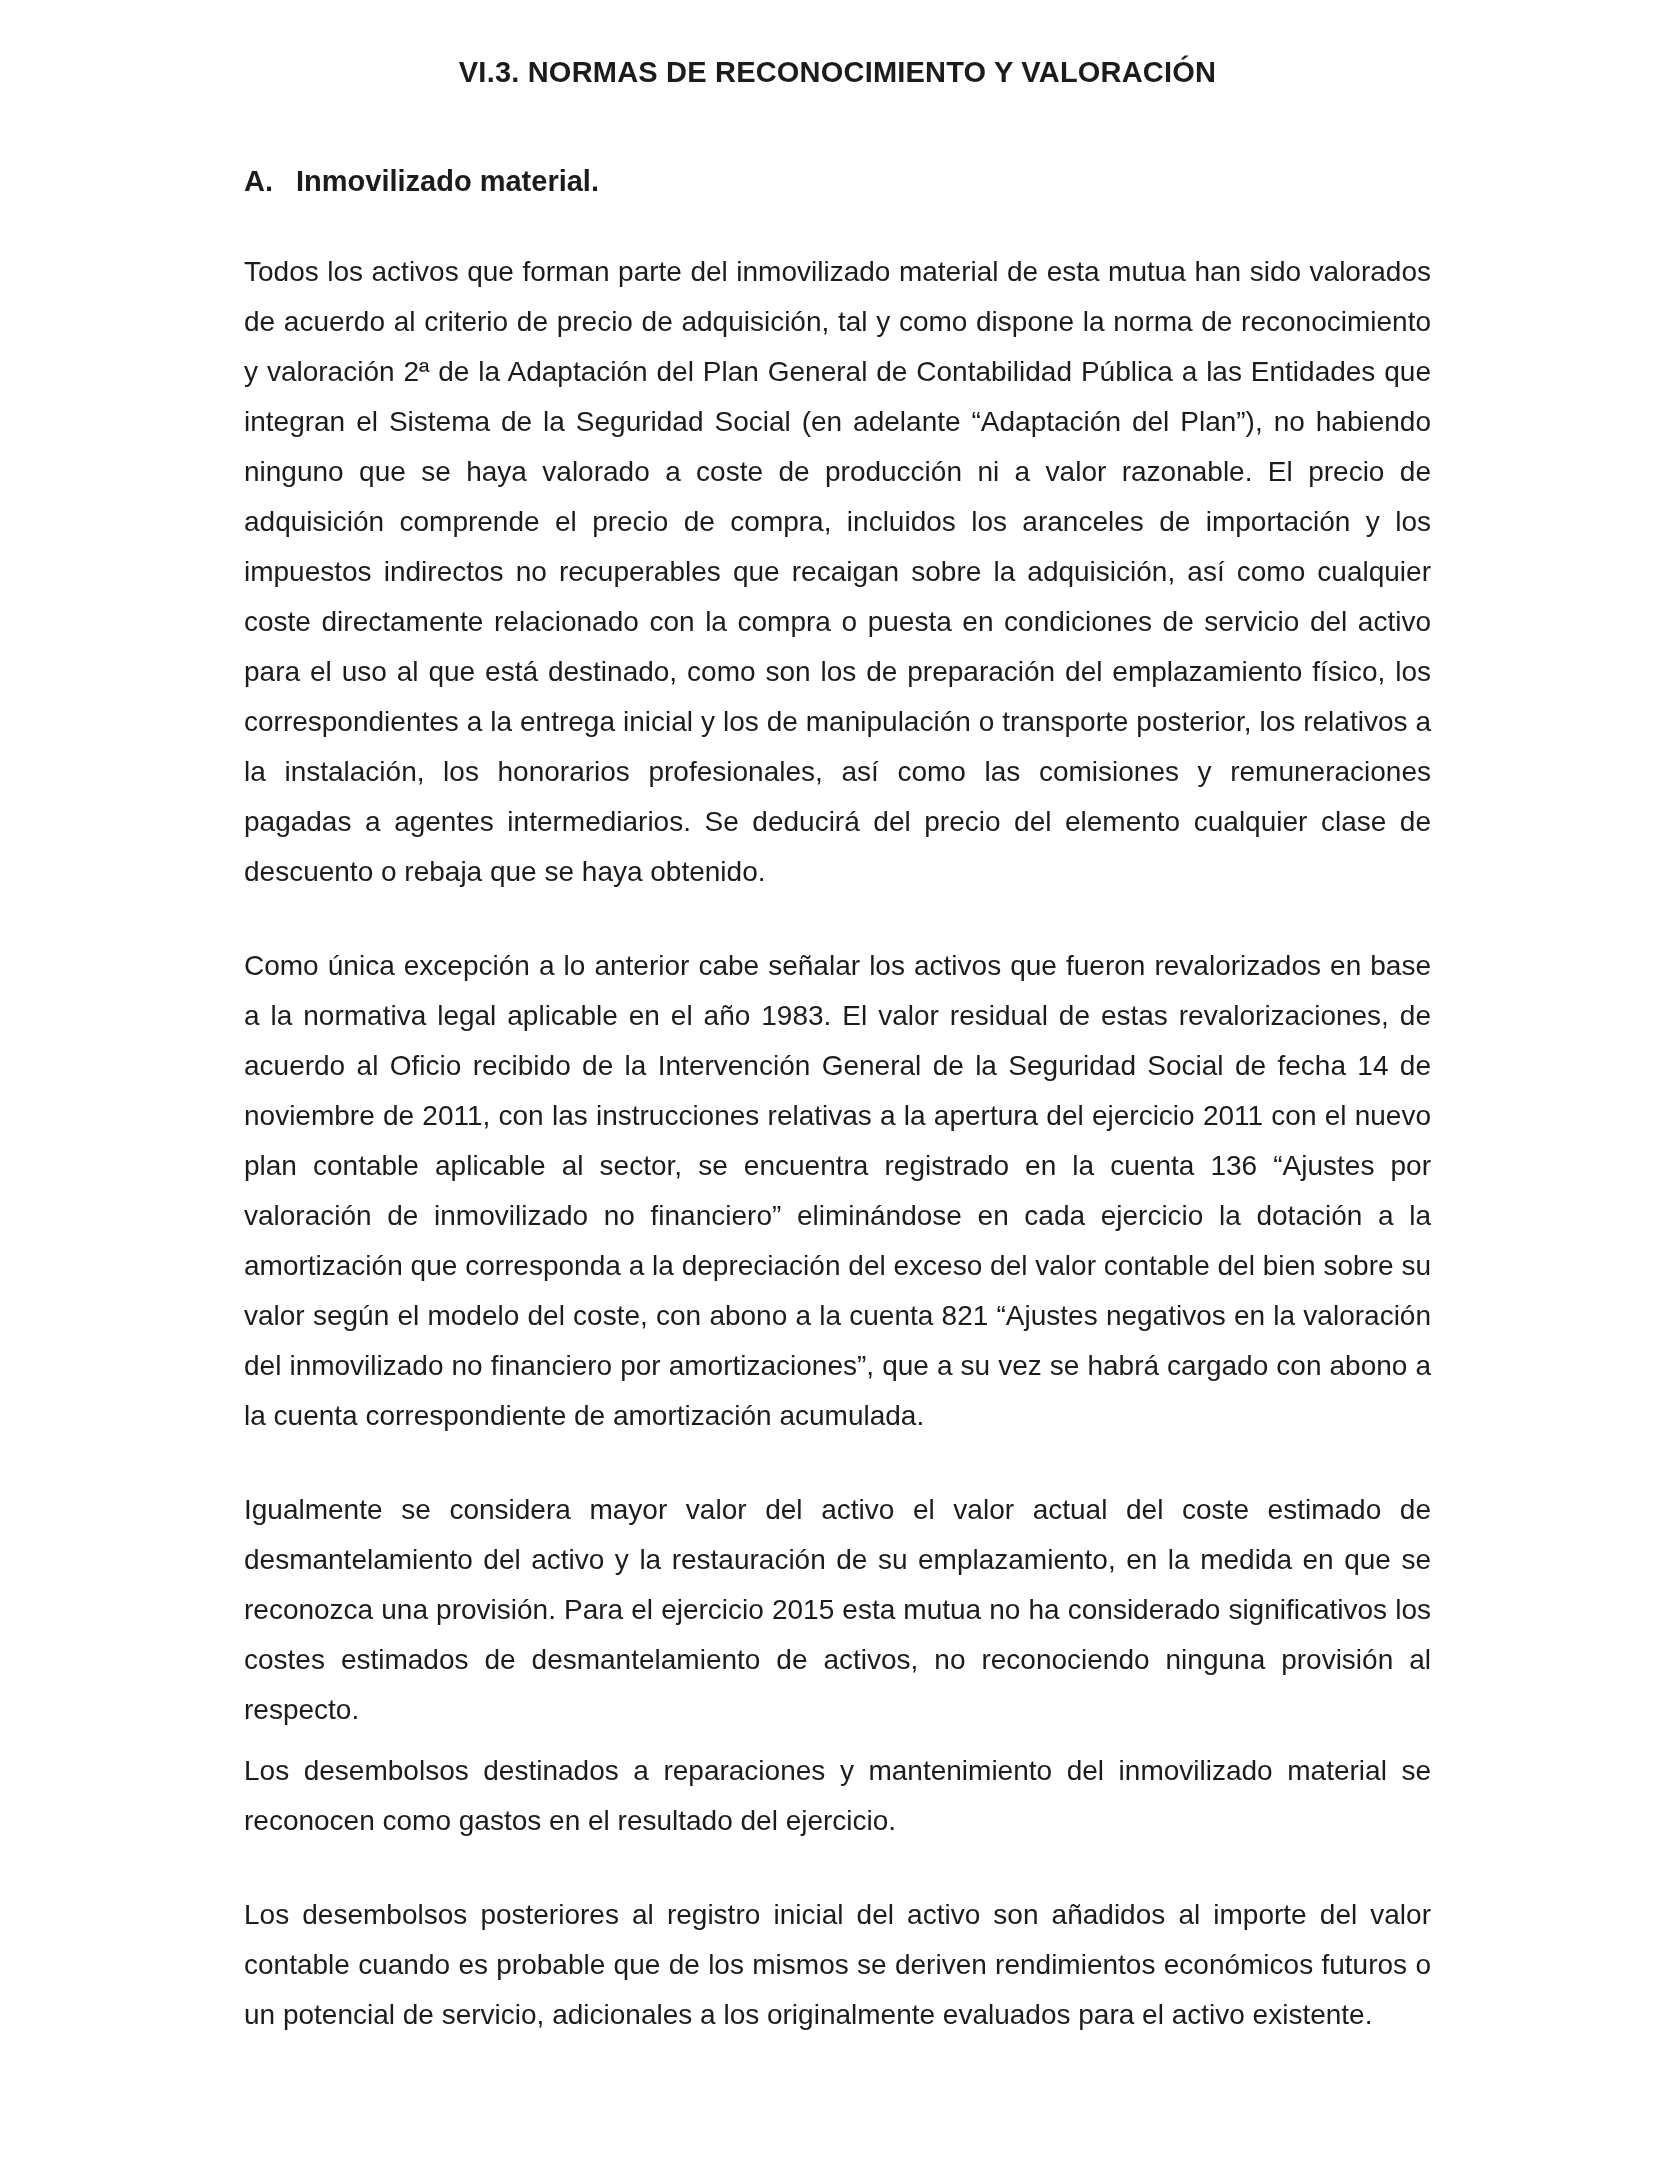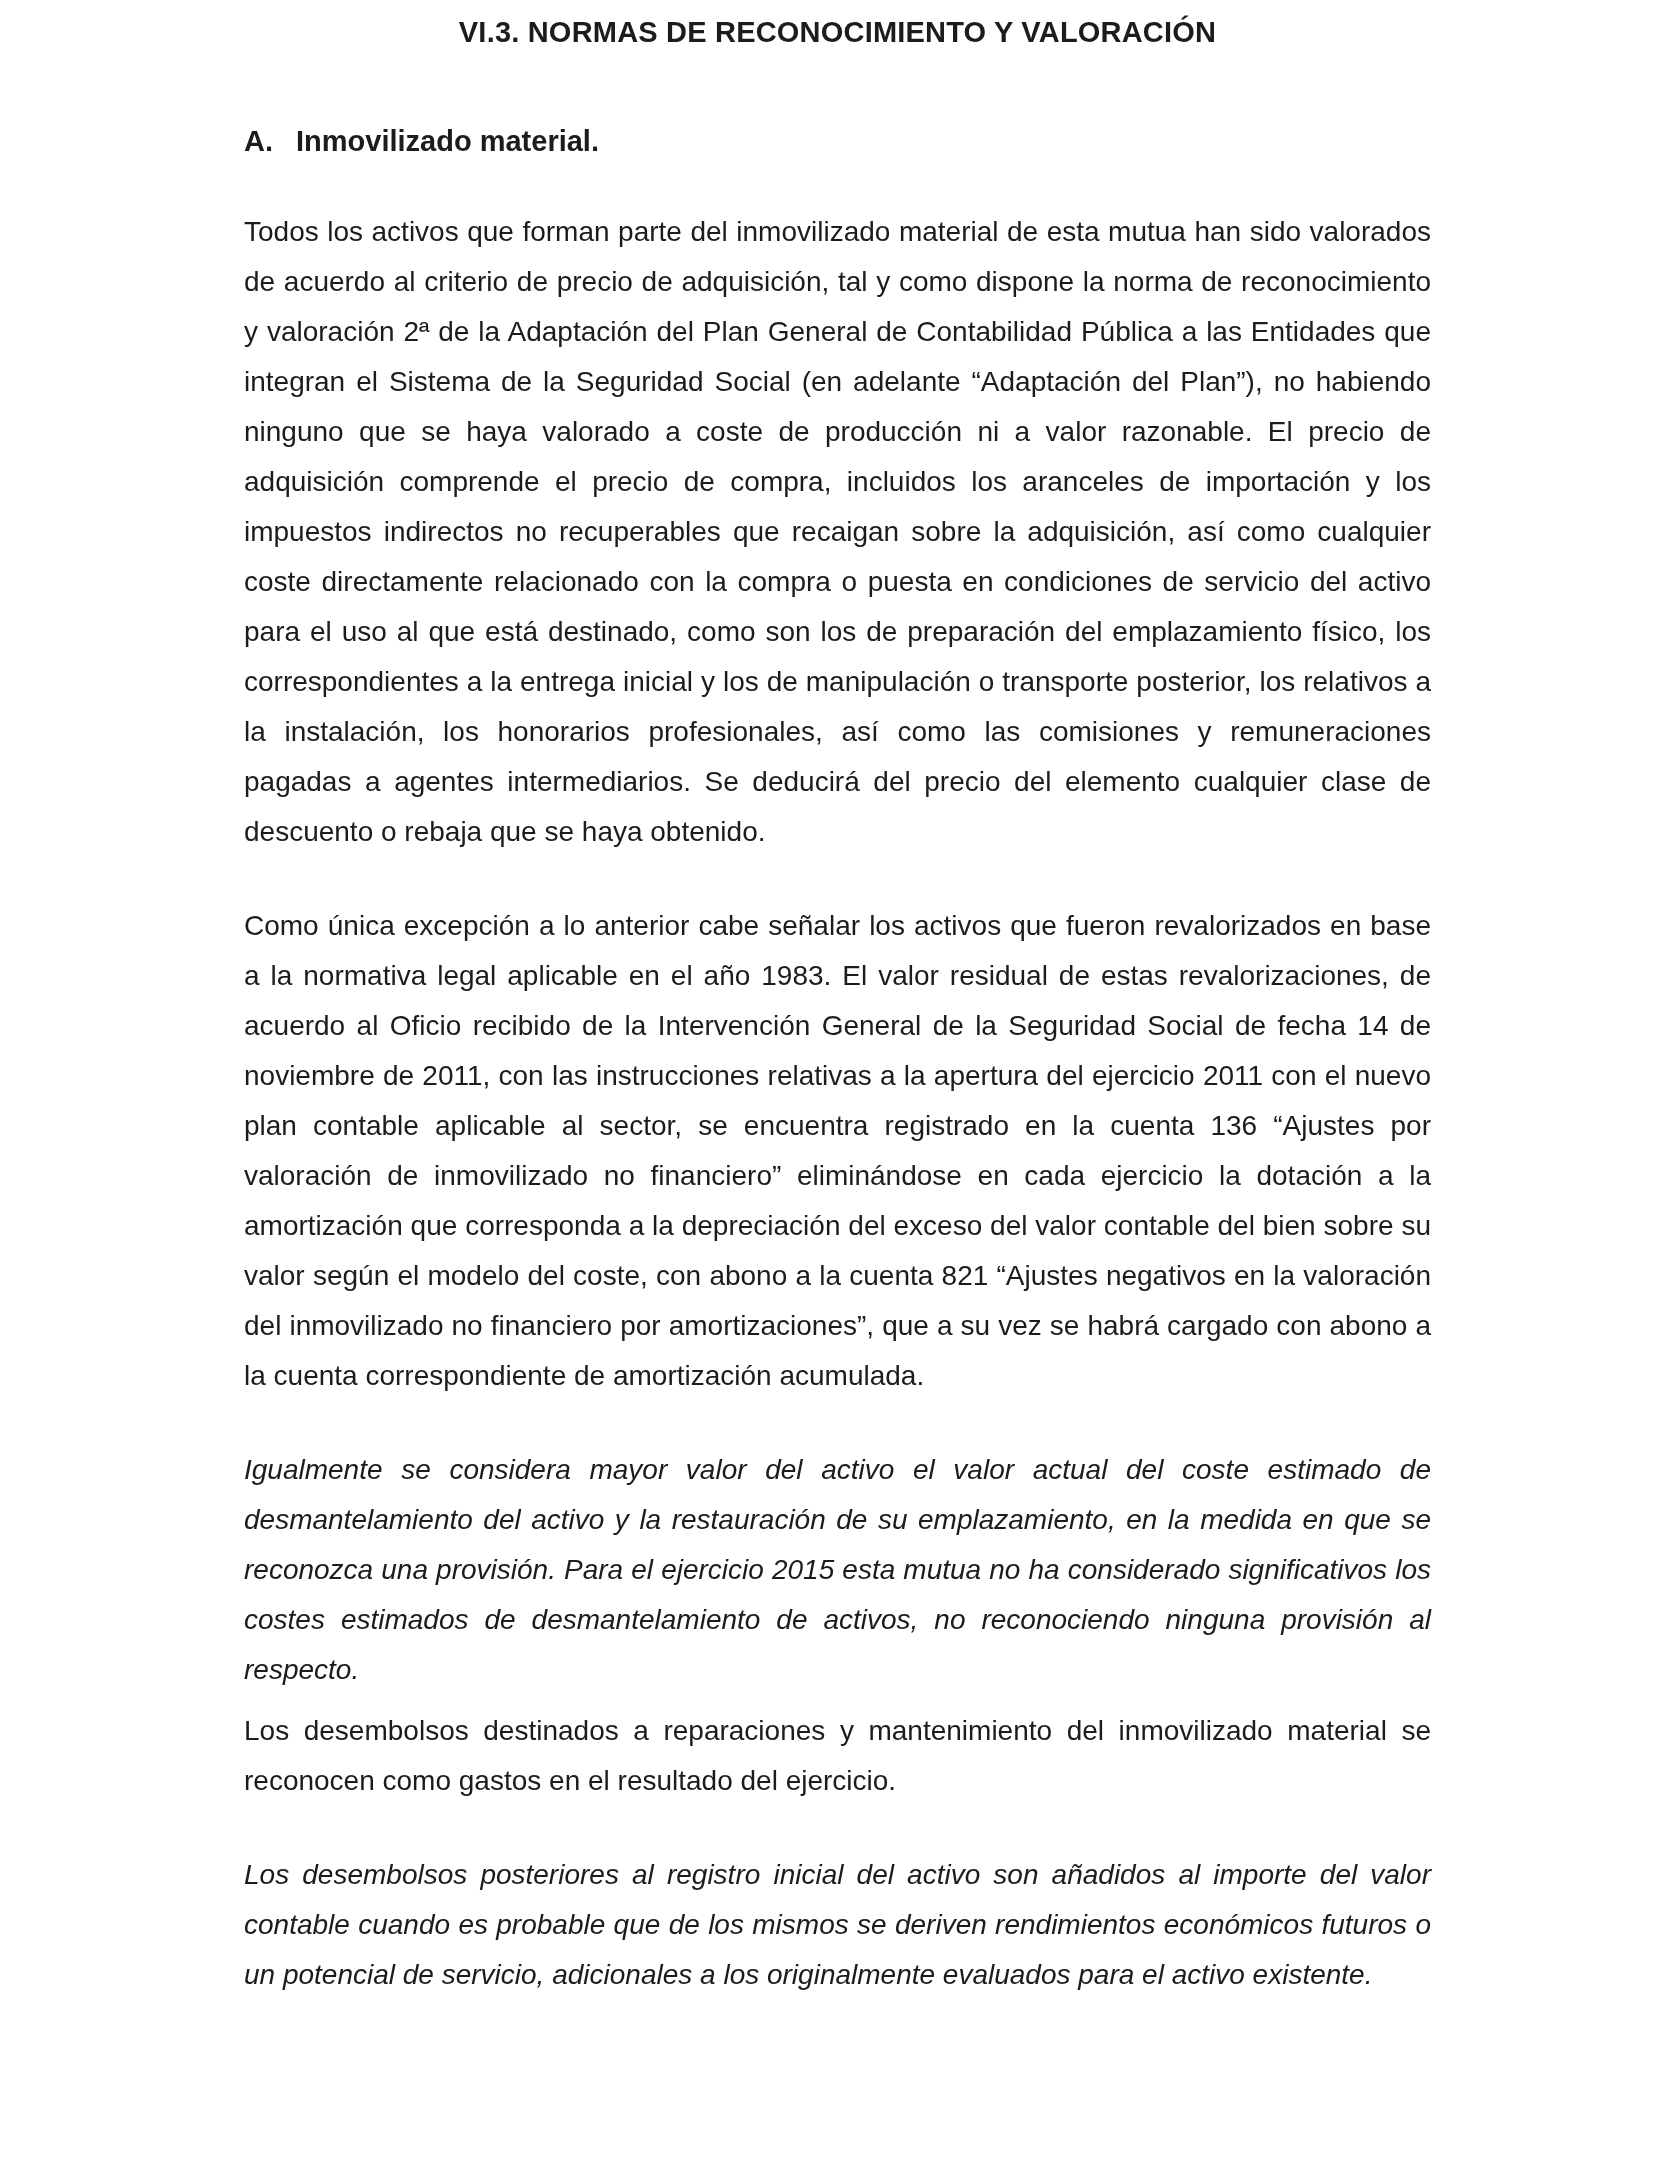--- a/index.html
+++ b/index.html
@@ -6,21 +6,21 @@
     margin: 0;
     padding: 0;
     background: #ffffff;
   }
   .page {
     position: relative;
     width: 1672px;
     height: 2183px;
     background: #ffffff;
     box-sizing: border-box;
-    padding: 16px 241px 0 244px;
+    padding: 56px 241px 0 244px;
     font-family: "Liberation Sans", sans-serif;
     color: #1c1c1c;
     overflow: hidden;
   }
   .doc-title {
     font-size: 29px;
     font-weight: bold;
     text-align: center;
     margin: 0 0 76px 0;
     letter-spacing: 0.2px;
@@ -36,21 +36,20 @@
   }
   p.body-para {
     font-size: 28px;
     line-height: 50px;
     text-align: justify;
     text-justify: inter-word;
     margin: 0 0 44px 0;
   }
   p.body-para.gap-small {
     margin-bottom: 11px;
-    font-style: italic;
   }
   p.body-para:last-child {
     margin-bottom: 0;
   }
 </style>
 </head>
 <body>
 
 <div class="page">
 

